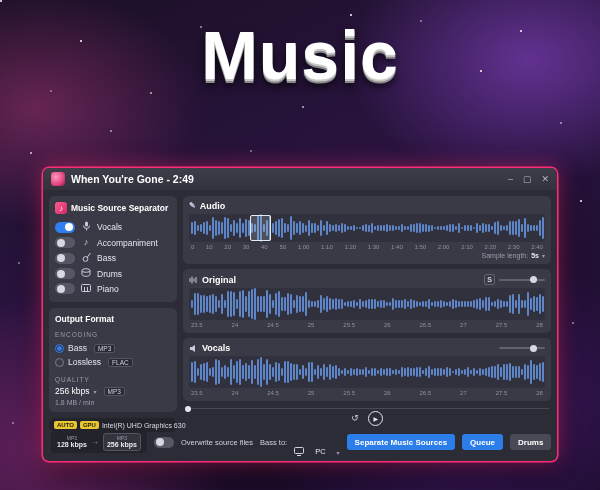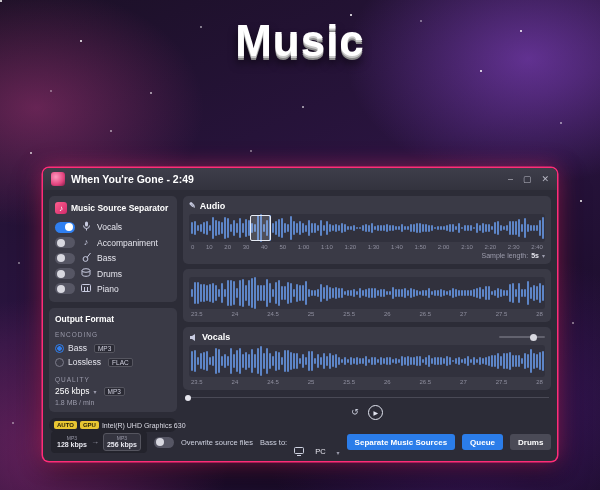--- a/index.html
+++ b/index.html
@@ -10,21 +10,21 @@
       radial-gradient(ellipse 240px 170px at 6% 22%, rgba(233,72,153,.35), transparent 70%),
       radial-gradient(ellipse 320px 240px at 80% 85%, rgba(109,40,170,.45), transparent 70%),
       radial-gradient(ellipse 260px 220px at 8% 92%, rgba(224,64,160,.35), transparent 70%),
       linear-gradient(155deg,#1b1026 0%,#2a1440 45%,#150a22 100%);}
   .stars::before{content:"";position:absolute;width:2px;height:2px;border-radius:50%;background:#fff;
     box-shadow:80px 40px #fff,150px 92px rgba(255,255,255,.7),520px 30px #fff,560px 122px rgba(255,255,255,.6),
     30px 152px rgba(255,255,255,.8),480px 70px #fff,420px 20px rgba(255,255,255,.5),200px 26px rgba(255,255,255,.6),
     350px 14px #fff,50px 90px rgba(255,255,255,.45),580px 200px #fff,18px 262px rgba(255,255,255,.5),
     572px 322px rgba(255,255,255,.6),12px 422px rgba(255,255,255,.5),302px 106px rgba(255,255,255,.7),
     250px 150px rgba(255,255,255,.5),110px 130px rgba(255,255,255,.6);}
-  .hero-title{position:absolute;top:16px;left:0;right:0;text-align:center;font-size:44px;font-weight:bold;color:#fff;
+  .hero-title{position:absolute;top:16px;left:0;right:0;text-align:center;font-size:68px;font-weight:bold;color:#fff;
     letter-spacing:1px;text-shadow:0 2px 0 #c9c9c9,0 4px 0 #8a8a8a,0 7px 10px rgba(0,0,0,.75);}
   .banner-wrap{position:absolute;top:117px;left:0;right:0;text-align:center;}
   .banner{display:inline-block;background:#f2c51d;color:#201806;font-weight:bold;font-size:15px;padding:3px 13px;}
   
   .app-window{position:absolute;left:43px;top:168px;width:514px;height:293px;background:#2c2c37;border-radius:6px;
     box-shadow:0 0 0 1.5px #ff2d78,0 0 22px rgba(255,45,120,.5),0 14px 30px rgba(0,0,0,.55);
     display:flex;flex-direction:column;overflow:hidden;}
   .titlebar{height:22px;flex:0 0 auto;background:linear-gradient(#3e3e4a,#33333e);display:flex;align-items:center;padding:0 8px;gap:6px;}
   .avatar{width:14px;height:14px;border-radius:3px;background:radial-gradient(circle at 35% 35%,#ff9ac0,#e3447f 60%,#7e1c47);}
   .win-title{font-size:10.5px;font-weight:bold;color:#fff;}
@@ -372,20 +372,36 @@
               <span>2:40</span>
             </div>
           <div class="sample-row">
             <span>Sample length:</span>
             <span class="sample-value">5s</span>
             <span class="chev">▾</span>
           </div>
         </div>
 
         <div class="panel">
+          <div class="panel-header">
+            <span class="h-icon">
+              <svg width="9" height="8" viewBox="0 0 9 8">
+                  <line x1="1" y1="2" x2="1" y2="6" stroke="#c8cbe0"></line>
+                  <line x1="3" y1="0.5" x2="3" y2="7.5" stroke="#c8cbe0"></line>
+                  <line x1="5" y1="2.5" x2="5" y2="5.5" stroke="#c8cbe0"></line>
+                  <line x1="7" y1="1" x2="7" y2="7" stroke="#c8cbe0"></line>
+                </svg>
+            </span>
+            <span>Original</span>
+            <span class="spacer"></span>
+            <span class="solo-btn">S</span>
+            <span class="mini-slider">
+                <i></i>
+              </span>
+          </div>
           <div class="wave-box tall">
             <div class="wave">
                 <i style="height: 22%;"></i>
                 <i style="height: 68%;"></i>
                 <i style="height: 66%;"></i>
                 <i style="height: 58%;"></i>
                 <i style="height: 54%;"></i>
                 <i style="height: 51%;"></i>
                 <i style="height: 54%;"></i>
                 <i style="height: 64%;"></i>

